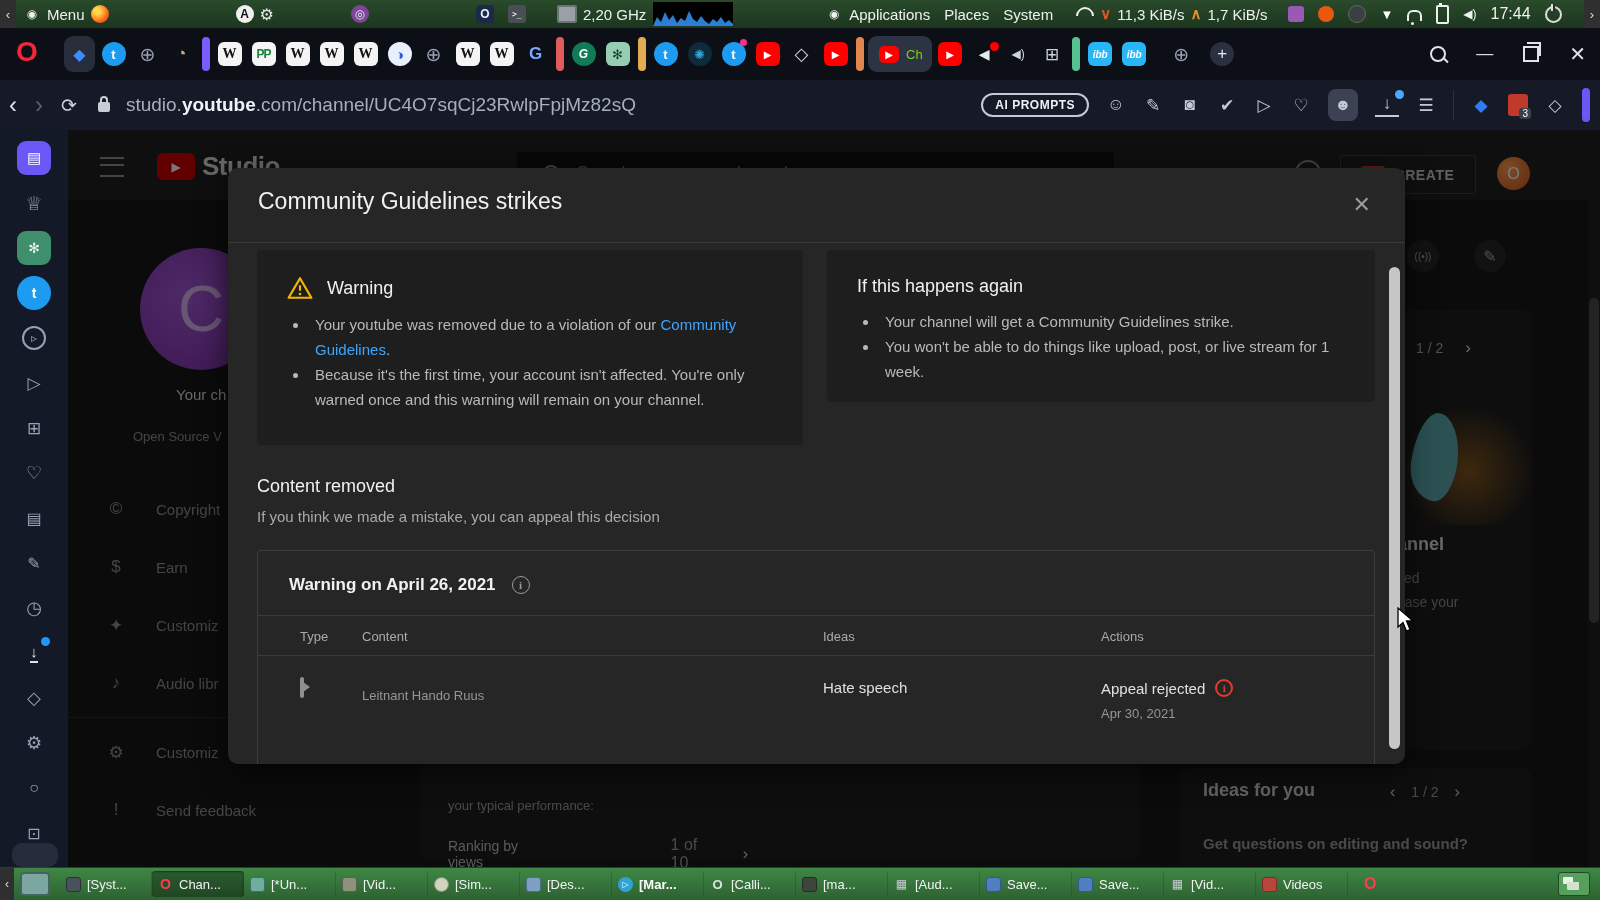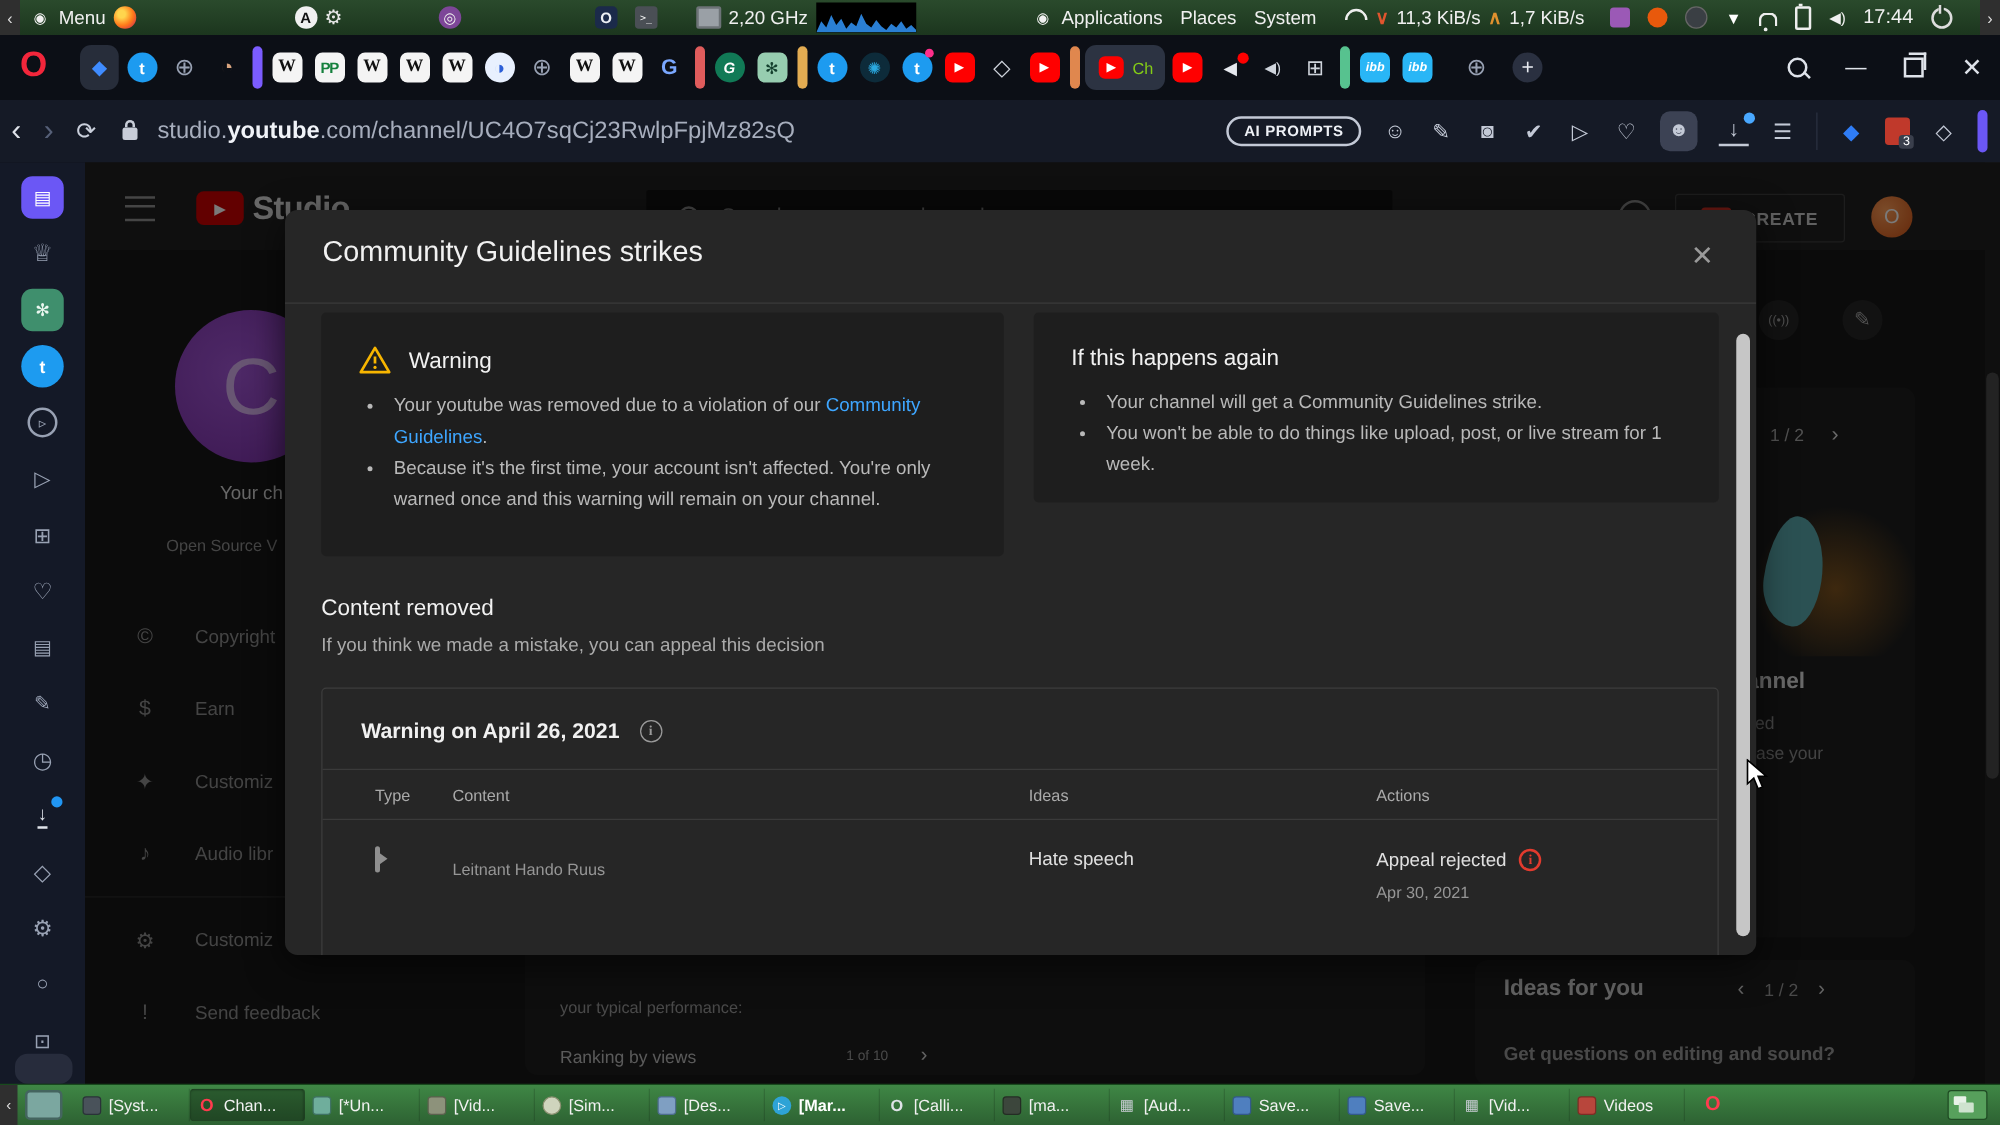--- a/index.html
+++ b/index.html
@@ -106,21 +106,21 @@
   #chan-sub{position:absolute;left:65px;top:299px;color:#8f8f8f;font-size:13px}
   #yt-nav{position:absolute;left:36px;top:350px;width:280px}
   .nav-item{height:58px;display:flex;align-items:center;gap:28px;color:#8f8f8f;font-size:15px}
   .nav-item .nic{width:24px;display:flex;justify-content:center;font-size:17px}
   .nav-item.sep{margin-top:11px;position:relative}
   .nav-item.sep::before{content:'';position:absolute;left:-36px;top:-6px;width:320px;height:1px;background:#2c2c2c}
   
   .bgcard{position:absolute;background:#1f1f1f;border-radius:10px}
   #perf-text{position:absolute;left:380px;top:668px;color:#9a9a9a;font-size:13px}
   #rank-row{position:absolute;left:380px;top:706px;width:300px;display:flex;align-items:center;color:#bdbdbd;font-size:14px}
-  #rank-row .pg{margin-left:120px;color:#9a9a9a;font-size:11px}
+  #rank-row .pg{margin-left:120px;color:#9a9a9a;font-size:16px}
   #rank-row .ch{margin-left:26px;color:#cfcfcf;font-size:16px}
   .circ-ic{position:absolute;width:32px;height:32px;border-radius:50%;background:#272727;color:#a5a5a5;display:flex;align-items:center;justify-content:center}
   #carousel1{position:absolute;left:1348px;top:208px;color:#aaa;font-size:14px;display:flex;gap:22px;align-items:center}
   #carousel1 .ch{color:#ddd;font-size:17px}
   .illu{position:absolute;left:1318px;top:275px;width:150px;height:120px;background:radial-gradient(circle at 55% 55%,rgba(224,138,32,.5),rgba(224,138,32,0) 62%)}
   .illu::before{content:'';position:absolute;left:26px;top:8px;width:46px;height:88px;background:#5aa9ad;border-radius:46% 54% 40% 60%/60% 55% 45% 40%;transform:rotate(8deg)}
   #rp-head{position:absolute;left:1329px;top:404px;color:#dcdcdc;font-size:18px;font-weight:700}
   #rp-l1{position:absolute;left:1329px;top:440px;color:#8d8d8d;font-size:14px}
   #rp-l2{position:absolute;left:1329px;top:464px;color:#8d8d8d;font-size:14px}
   #ideas-title{position:absolute;left:1135px;top:650px;color:#cfcfcf;font-size:18px;font-weight:700}

